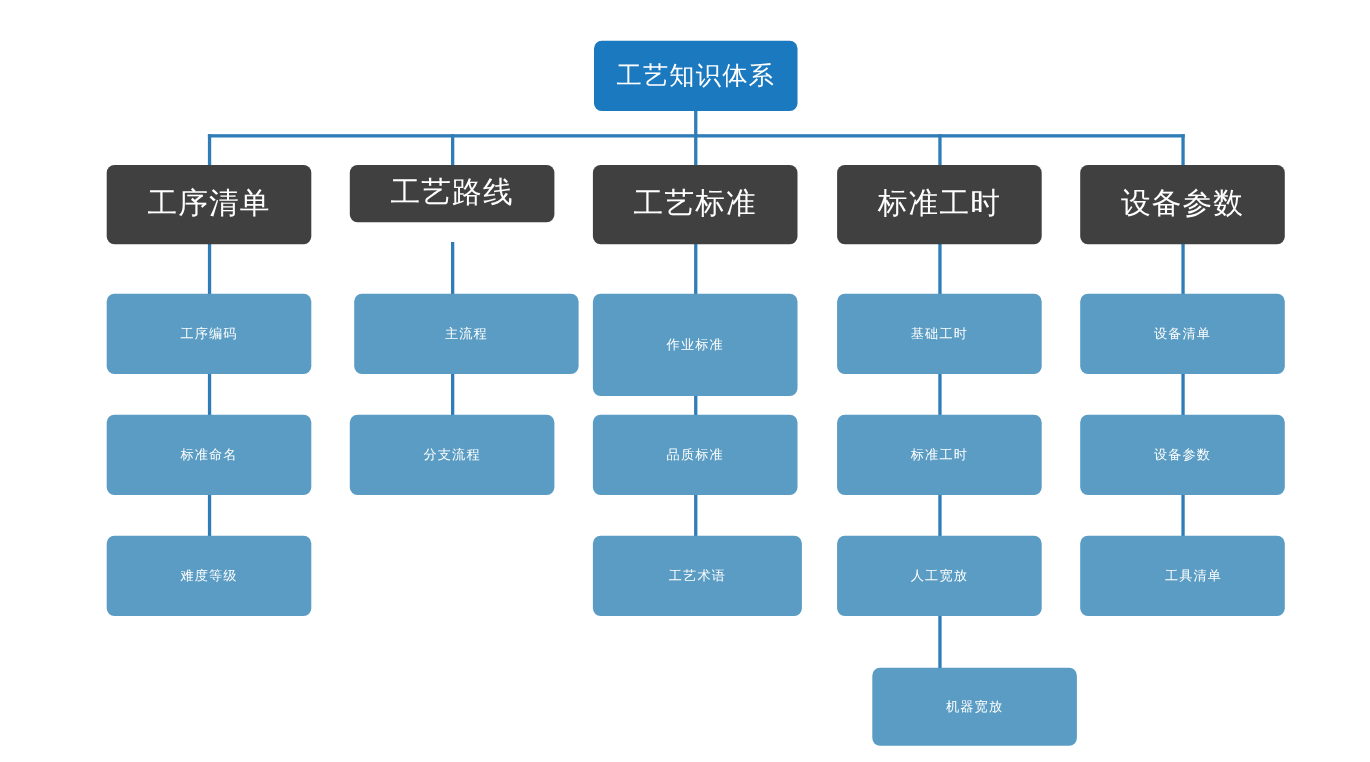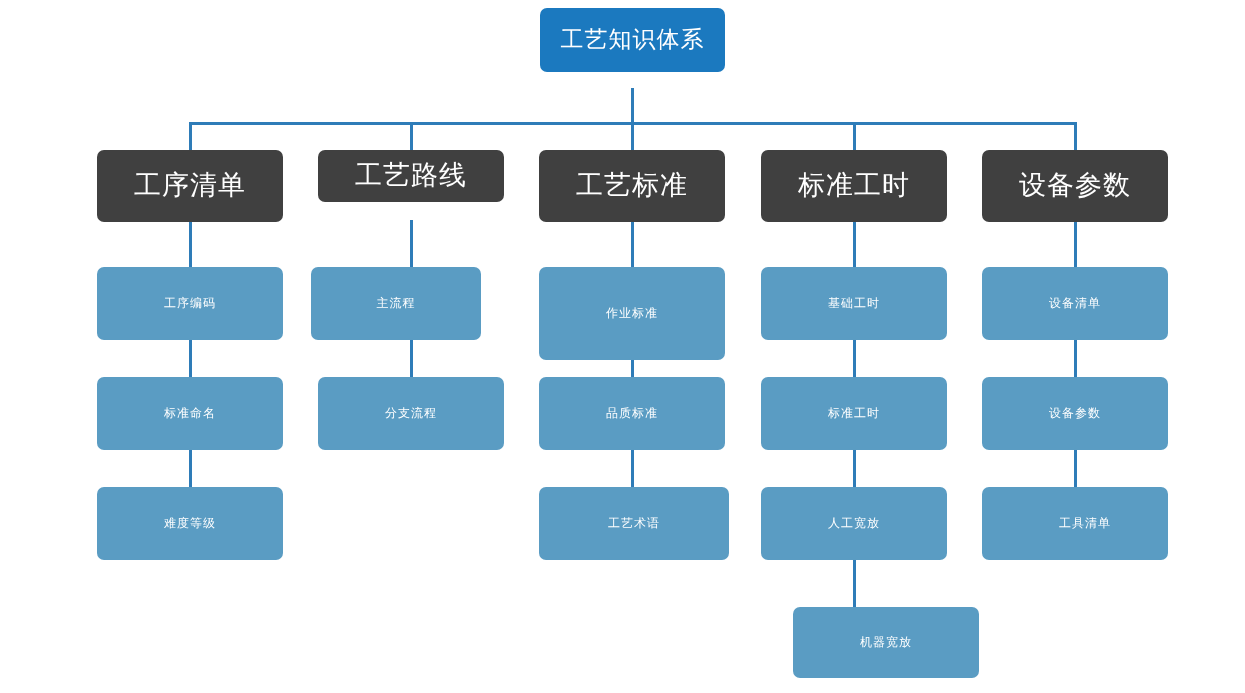--- a/index.html
+++ b/index.html
@@ -49,21 +49,21 @@
     z-index: 1;
   }
   .conn-v { width: 3px; }
   .conn-h { height: 3px; }
 </style>
 </head>
 <body>
 
 <div id="diagram">
 
-  <div class="node node-root" style="left:540px; top:8px; width:185px; height:64px;">
+  <div class="node node-root" style="left:540px; top:37px; width:185px; height:64px;">
     <span>工艺知识体系</span>
   </div>
 
   <div class="connector conn-v" style="left:631px; top:88px; height:36px;"></div>
 
   <div class="connector conn-h" style="left:189px; top:122px; width:888px;"></div>
 
   <div class="connector conn-v" style="left:189px; top:122px; height:29px;"></div>
   <div class="node node-branch" style="left:97px; top:150px; width:186px; height:72px;">
     <span>工序清单</span>
@@ -79,21 +79,21 @@
   <div class="connector conn-v" style="left:189px; top:448px; height:41px;"></div>
   <div class="node node-leaf" style="left:97px; top:487px; width:186px; height:73px;">
     <span>难度等级</span>
   </div>
 
   <div class="connector conn-v" style="left:410px; top:122px; height:29px;"></div>
   <div class="node node-branch" style="left:318px; top:150px; width:186px; height:52px;">
     <span>工艺路线</span>
   </div>
   <div class="connector conn-v" style="left:410px; top:220px; height:49px;"></div>
-  <div class="node node-leaf" style="left:311px; top:267px; width:170px; height:73px;">
+  <div class="node node-leaf" style="left:322px; top:267px; width:204px; height:73px;">
     <span>主流程</span>
   </div>
   <div class="connector conn-v" style="left:410px; top:338px; height:41px;"></div>
   <div class="node node-leaf" style="left:318px; top:377px; width:186px; height:73px;">
     <span>分支流程</span>
   </div>
 
   <div class="connector conn-v" style="left:631px; top:122px; height:29px;"></div>
   <div class="node node-branch" style="left:539px; top:150px; width:186px; height:72px;">
     <span>工艺标准</span>

